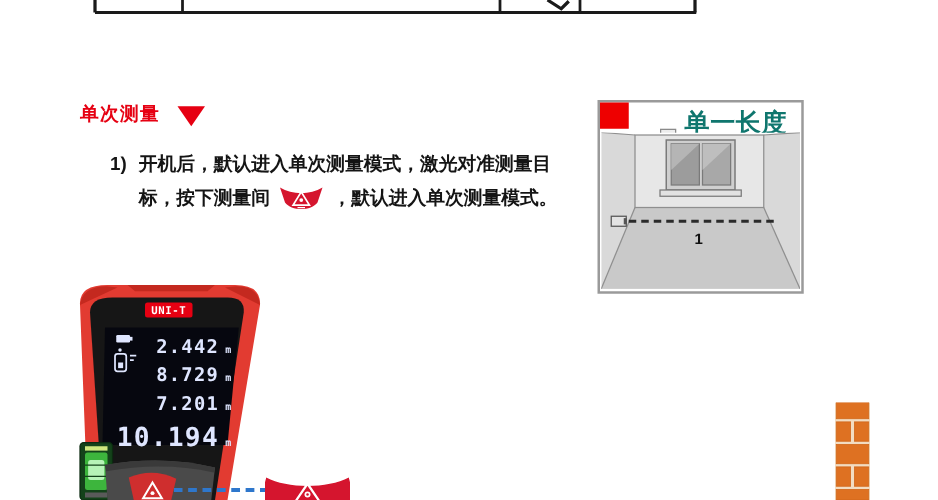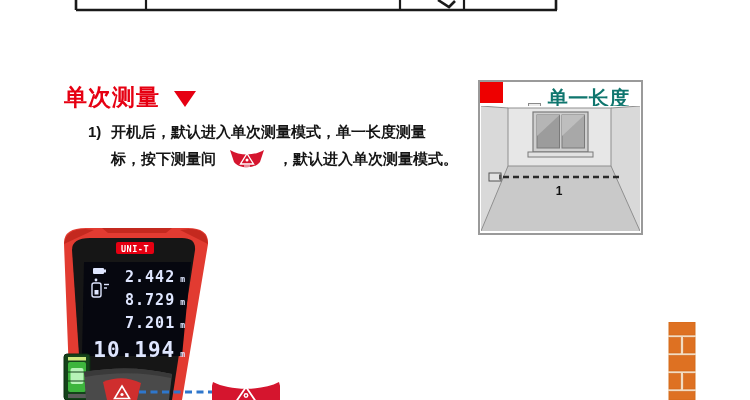--- a/index.html
+++ b/index.html
@@ -5,30 +5,30 @@
   * { margin:0; padding:0; box-sizing:border-box; }
   html,body { width:750px; height:400px; background:#fff; overflow:hidden;
     font-family:"Liberation Sans","DejaVu Sans",sans-serif; }
   #page { position:relative; width:750px; height:400px; background:#fff; overflow:hidden; }
 
   
   #top-table { position:absolute; left:0; top:0; }
 
   
   #title-row { position:absolute; left:64px; top:82px; display:flex; align-items:center; gap:14px; }
-  #title-row .title { font-size:23px; font-weight:bold; color:#e60012; letter-spacing:1px; }
+  #title-row .title { font-size:15px; font-weight:bold; color:#e60012; letter-spacing:1px; }
   #title-row .tri { width:0; height:0; border-left:11px solid transparent;
       border-right:11px solid transparent; border-top:16px solid #e60012; margin-top:3px; }
 
   
   #step { position:absolute; left:88px; top:118px; width:370px; font-size:15px;
       font-weight:bold; color:#141414; line-height:27px; }
   #step .row1 { display:flex; }
   #step .num { width:23px; flex:none; }
-  #step .row2 { padding-left:23px; display:flex; align-items:center;justify-content:space-between; }
+  #step .row2 { padding-left:23px; display:flex; align-items:center; }
   #step .row2 .pre { margin-right:7px; }
   #step .row2 .post { margin-left:7px; }
   #step svg.btn-icon { display:block; }
 
   
   #diagram { position:absolute; left:478px; top:80px; width:165px; height:155px;
       border:2px solid #9a9a9a; background:#fff; }
   #diagram .corner { position:absolute; left:0; top:0; width:23px; height:21px; background:#ee0000; }
   #diagram .dhead { position:absolute; left:48px; top:3px; display:flex; align-items:center; gap:7px; }
   #diagram .ibox { width:16px; height:18px; border:1px solid #8a8a8a; background:#ececec;
@@ -67,21 +67,21 @@
   </svg>
 
   <div id="title-row">
     <span class="title">单次测量</span>
     <span class="tri"></span>
   </div>
 
   <div id="step">
     <div class="row1">
       <span class="num">1)</span>
-      <span>开机后，默认进入单次测量模式，单一长度测量</span>
+      <span>开机后，默认进入单次测量模式，激光对准测量目</span>
     </div>
     <div class="row2">
       <span class="pre">标，按下测量间</span>
       <svg class="btn-icon" width="36" height="24" viewBox="0 0 36 24">
         <path d="M1,3 C11,9 25,9 35,3 L31,15 C26,22 10,22 5,15 Z" fill="#d5152e"></path>
         <path d="M18,6.5 L24.5,17 L11.5,17 Z" fill="none" stroke="#fff" stroke-width="1.4"></path>
         <circle cx="18" cy="13" r="1.5" fill="#fff"></circle>
         <line x1="15" y1="19" x2="21" y2="19" stroke="#fff" stroke-width="1"></line>
       </svg>
       <span class="post">，默认进入单次测量模式。</span>

